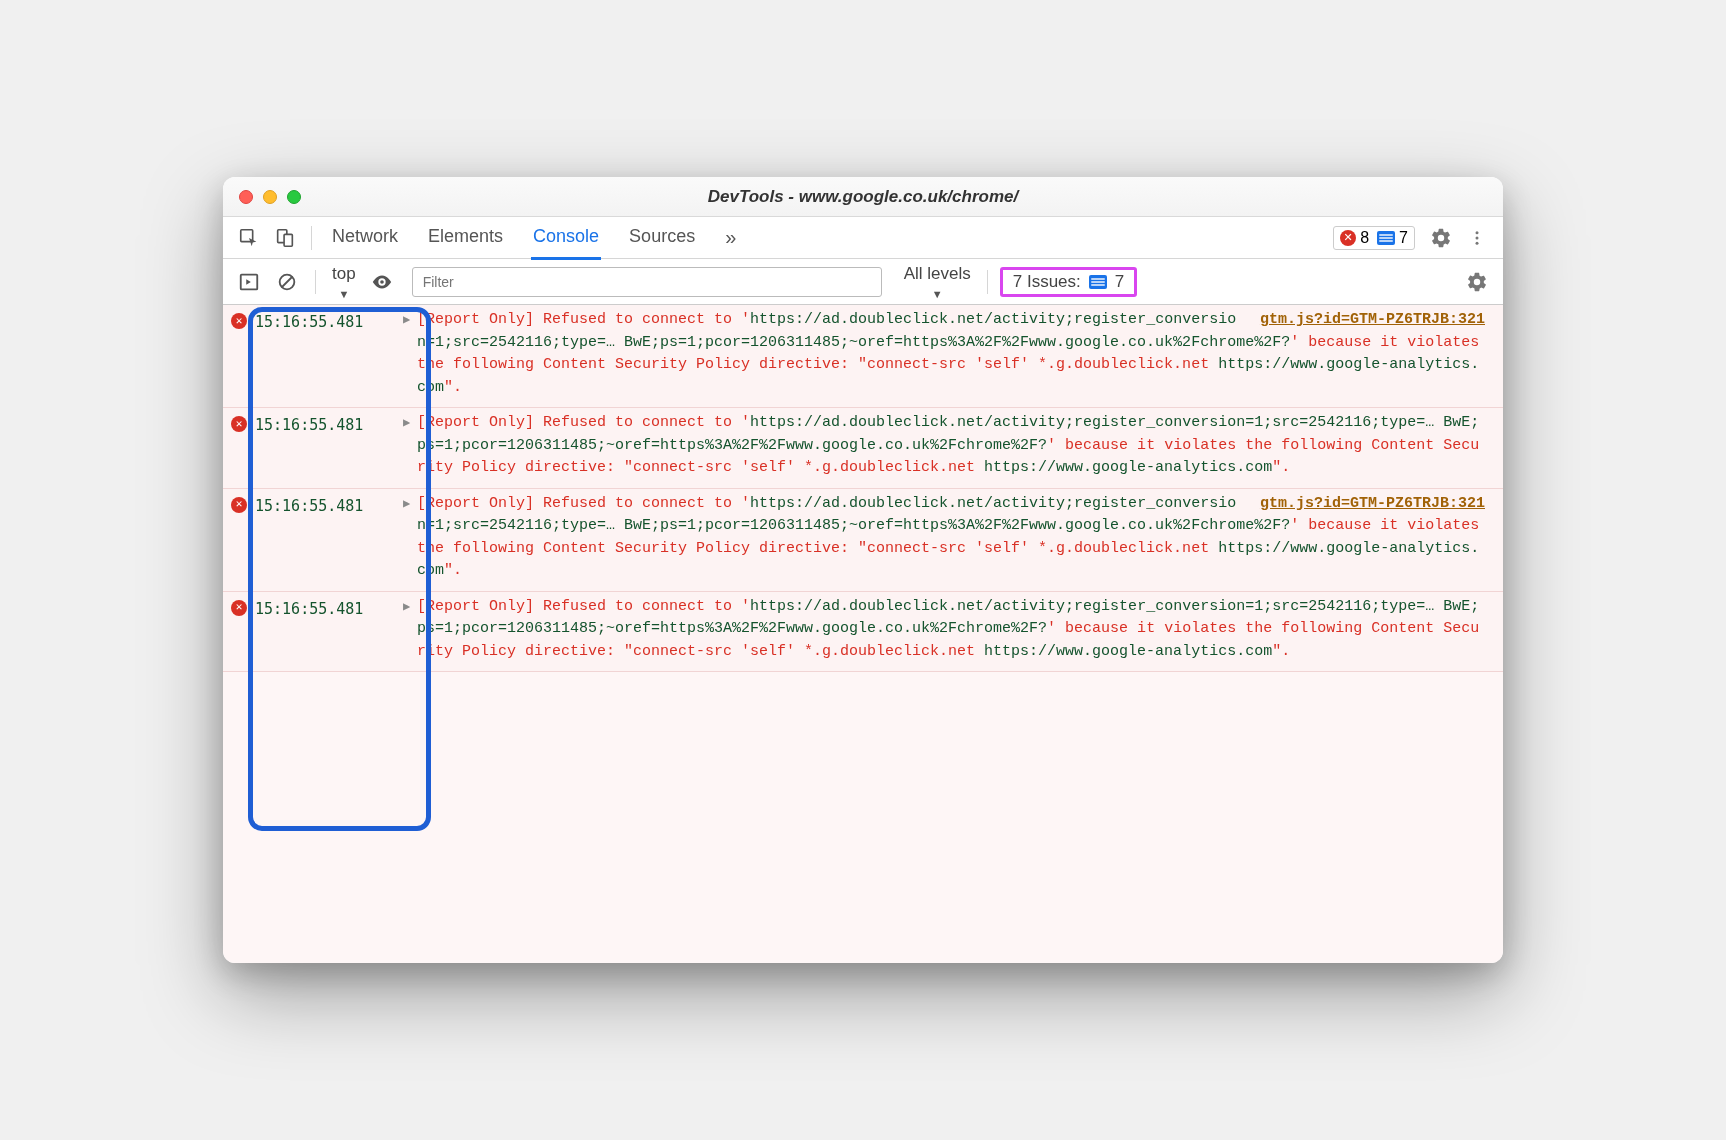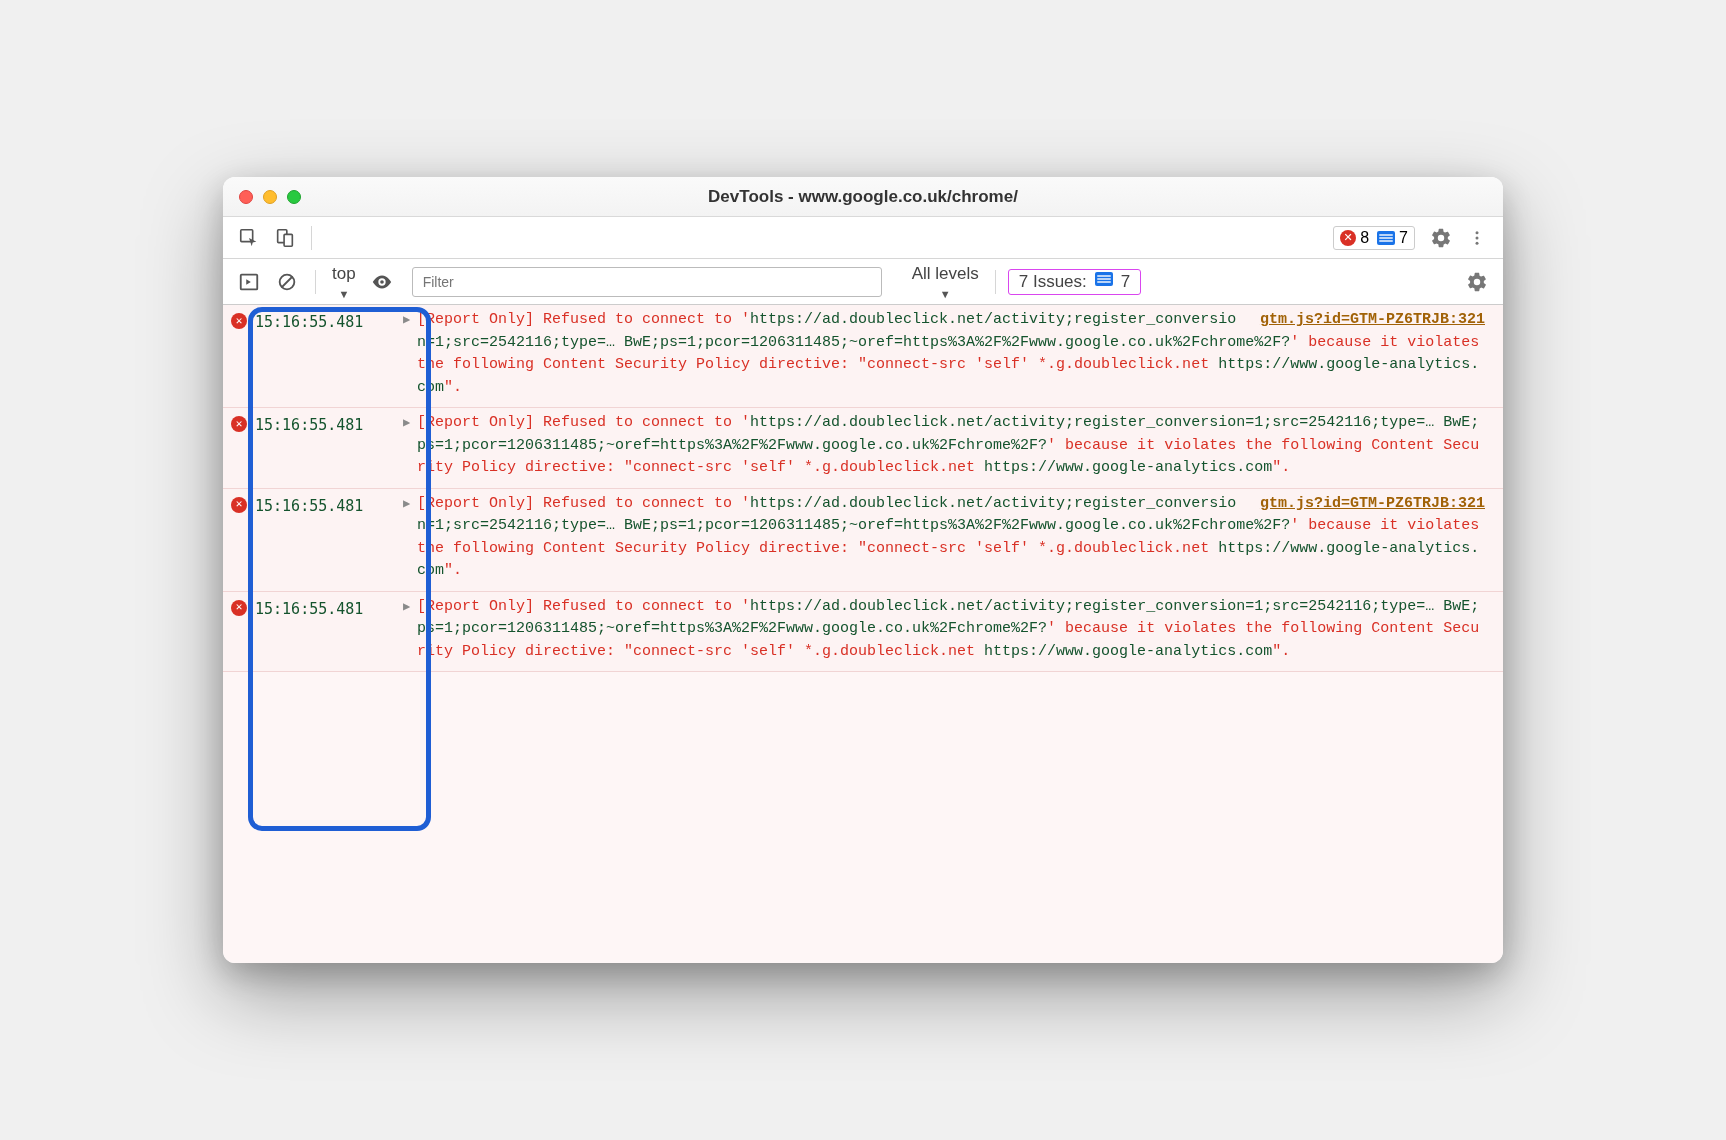--- a/index.html
+++ b/index.html
@@ -23,20 +23,21 @@
     position: relative;
   }
   
   .titlebar {
     height: 40px;
     background: linear-gradient(#fafafa, #f3f3f3);
     border-bottom: 1px solid #d9d9d9;
     display: flex;
     align-items: center;
     position: relative;
+    font-style: italic;
   }
   .traffic-lights {
     display: flex;
     gap: 10px;
     padding-left: 16px;
     align-items: center;
   }
   .light { width: 14px; height: 14px; border-radius: 50%; }
   .red { background: #ff5f57; border: 0.5px solid #e04541; }
   .yellow { background: #ffbd2e; border: 0.5px solid #dfa023; }
@@ -172,25 +173,25 @@
     flex: 0 0 470px;
     height: 30px;
     border:1px solid #bbb;
     border-radius:3px;
     padding: 0 10px;
     font-size:14px;
     outline:none;
     margin-left:8px;
   }
   .issues-btn {
-    border:1px solid #d946ef;
+    border:3px solid #d946ef;
     border-radius:3px;
     padding: 2px 10px;
     display:inline-flex;
-    align-items:flex-start;
+    align-items:center;
     gap:8px;
     cursor:pointer;
   }
   
   .console-body {
     flex:1;
     overflow:hidden;
     background:#fef6f6;
     font-family: Menlo, Consolas, "Courier New", monospace;
     font-size:15px;
@@ -284,20 +285,27 @@
         <path d="M12 12 L20 16 L16 17 L15 21 Z" fill="currentColor" stroke="none"></path>
       </svg>
     </div>
     <div class="icon-btn">
       <svg viewBox="0 0 24 24" fill="none" stroke="currentColor" stroke-width="1.8">
         <rect x="4" y="3" width="10" height="14" rx="1"></rect>
         <rect x="11" y="8" width="9" height="13" rx="1" fill="#fff"></rect>
       </svg>
     </div>
     <div class="vdiv"></div>
+    <div class="tabs">
+      <div class="tab">Network</div>
+      <div class="tab">Elements</div>
+      <div class="tab active">Console</div>
+      <div class="tab">Sources</div>
+      <div class="tab" style="color:#555;font-size:20px;">»</div>
+    </div>
     <div class="flex-spacer"></div>
     <div class="badge-box">
       <span class="err-pill">
         <span class="err-dot">✕</span>
         <span>8</span>
       </span>
       <span class="msg-pill">
         <span class="msg-icon"></span>
         <span>7</span>
       </span>
@@ -333,21 +341,21 @@
     <div class="dropdown">
       <span>top</span>
       <span class="caret">▼</span>
     </div>
     <div class="icon-btn">
       <svg viewBox="0 0 24 24" fill="#555">
         <path d="M12 5C6 5 2 12 2 12s4 7 10 7 10-7 10-7-4-7-10-7Zm0 11a4 4 0 1 1 4-4 4 4 0 0 1-4 4Zm0-6a2 2 0 1 0 2 2 2 2 0 0 0-2-2Z"></path>
       </svg>
     </div>
     <input class="filter-input" placeholder="Filter" style="">
-    <div class="dropdown" style="margin-left:20px">
+    <div class="dropdown" style="margin-left:12px">
       <span>All levels</span>
       <span class="caret">▼</span>
     </div>
     <div class="vdiv"></div>
     <div class="issues-btn">
       <span>7 Issues:</span>
       <span class="msg-icon"></span>
       <span>7</span>
     </div>
     <div class="flex-spacer"></div>

